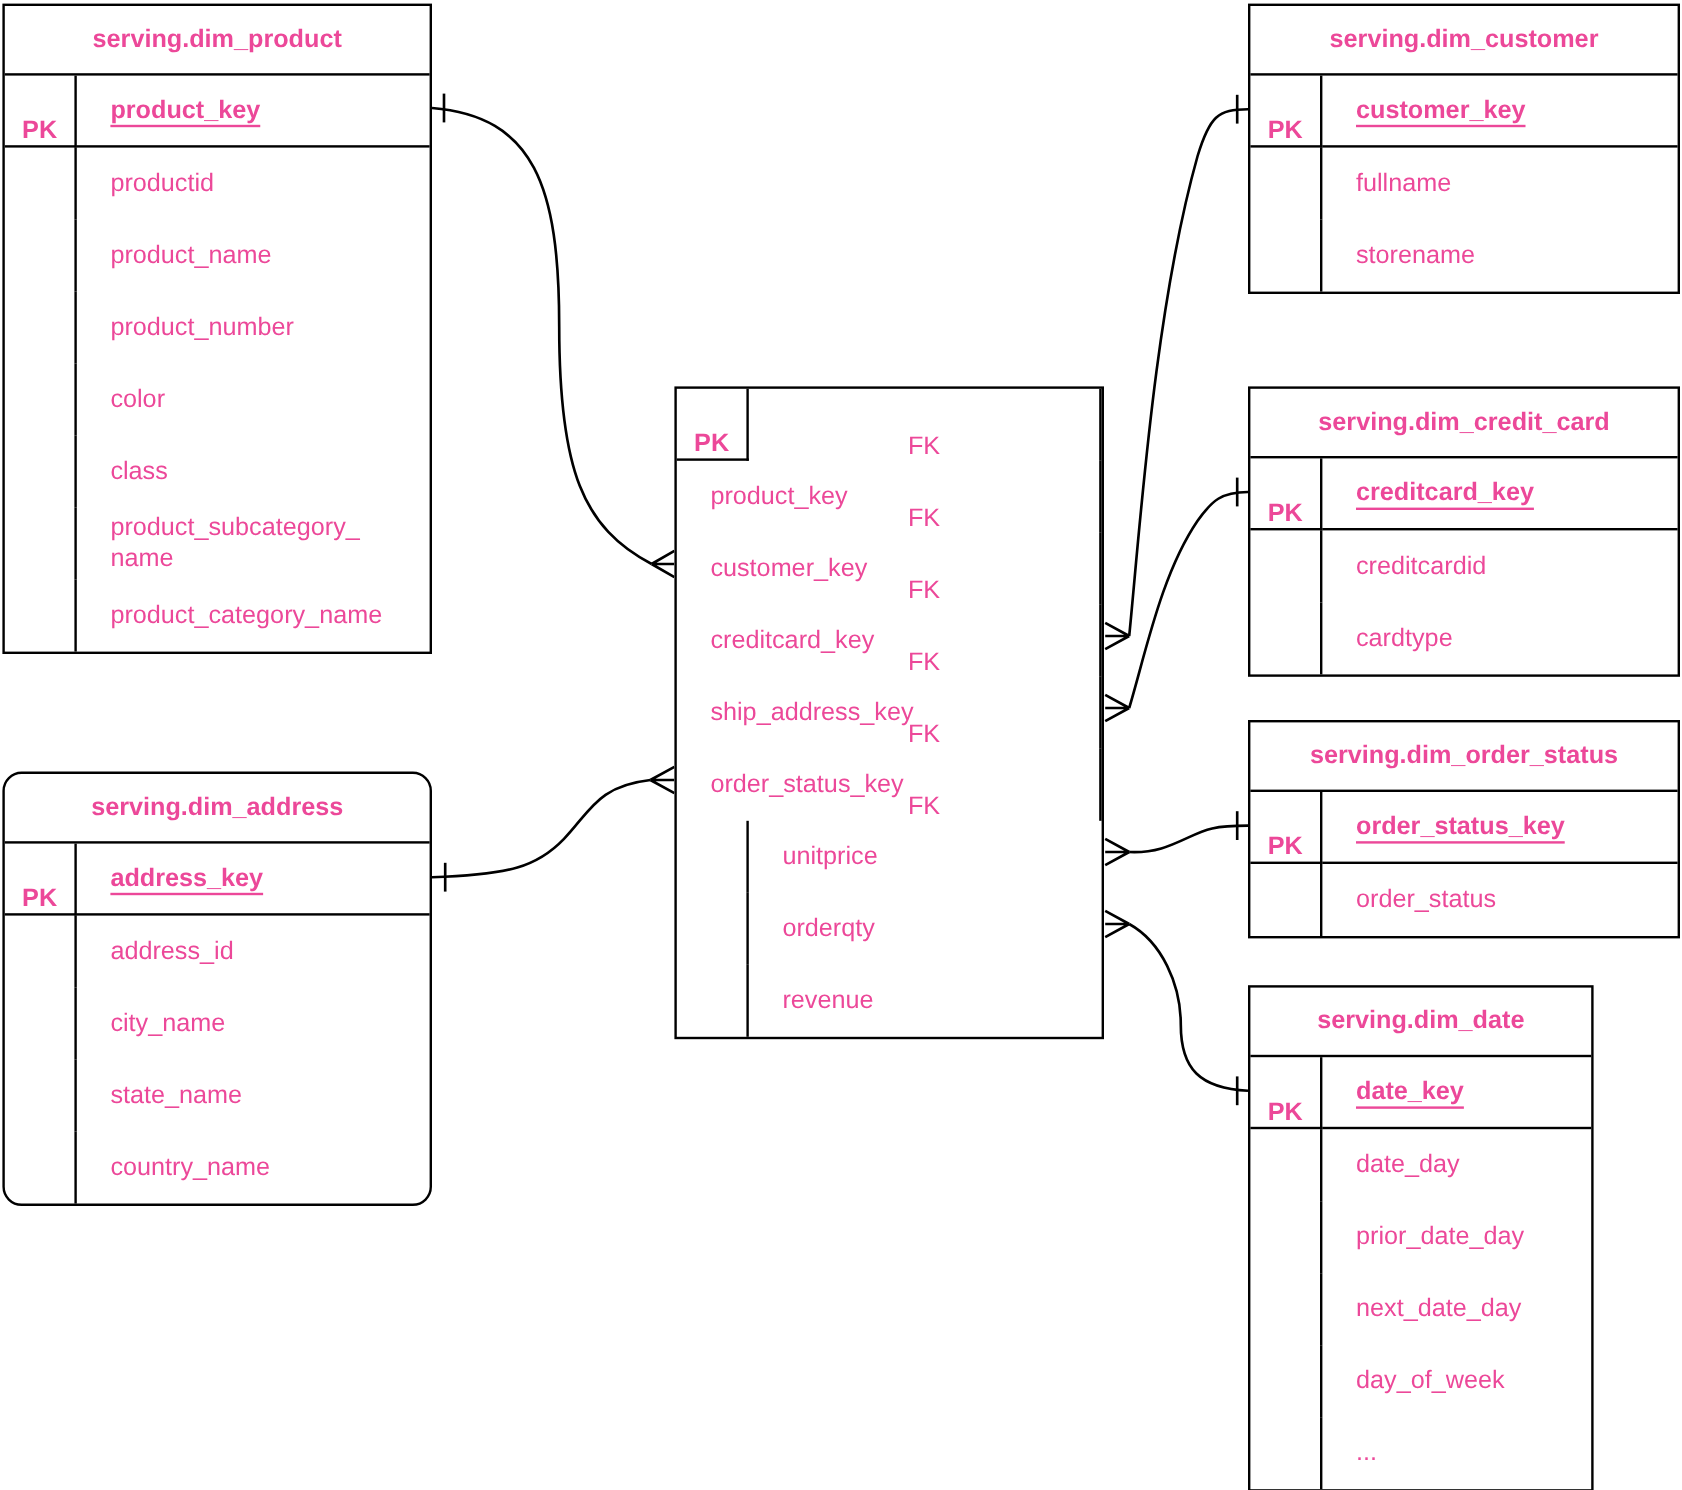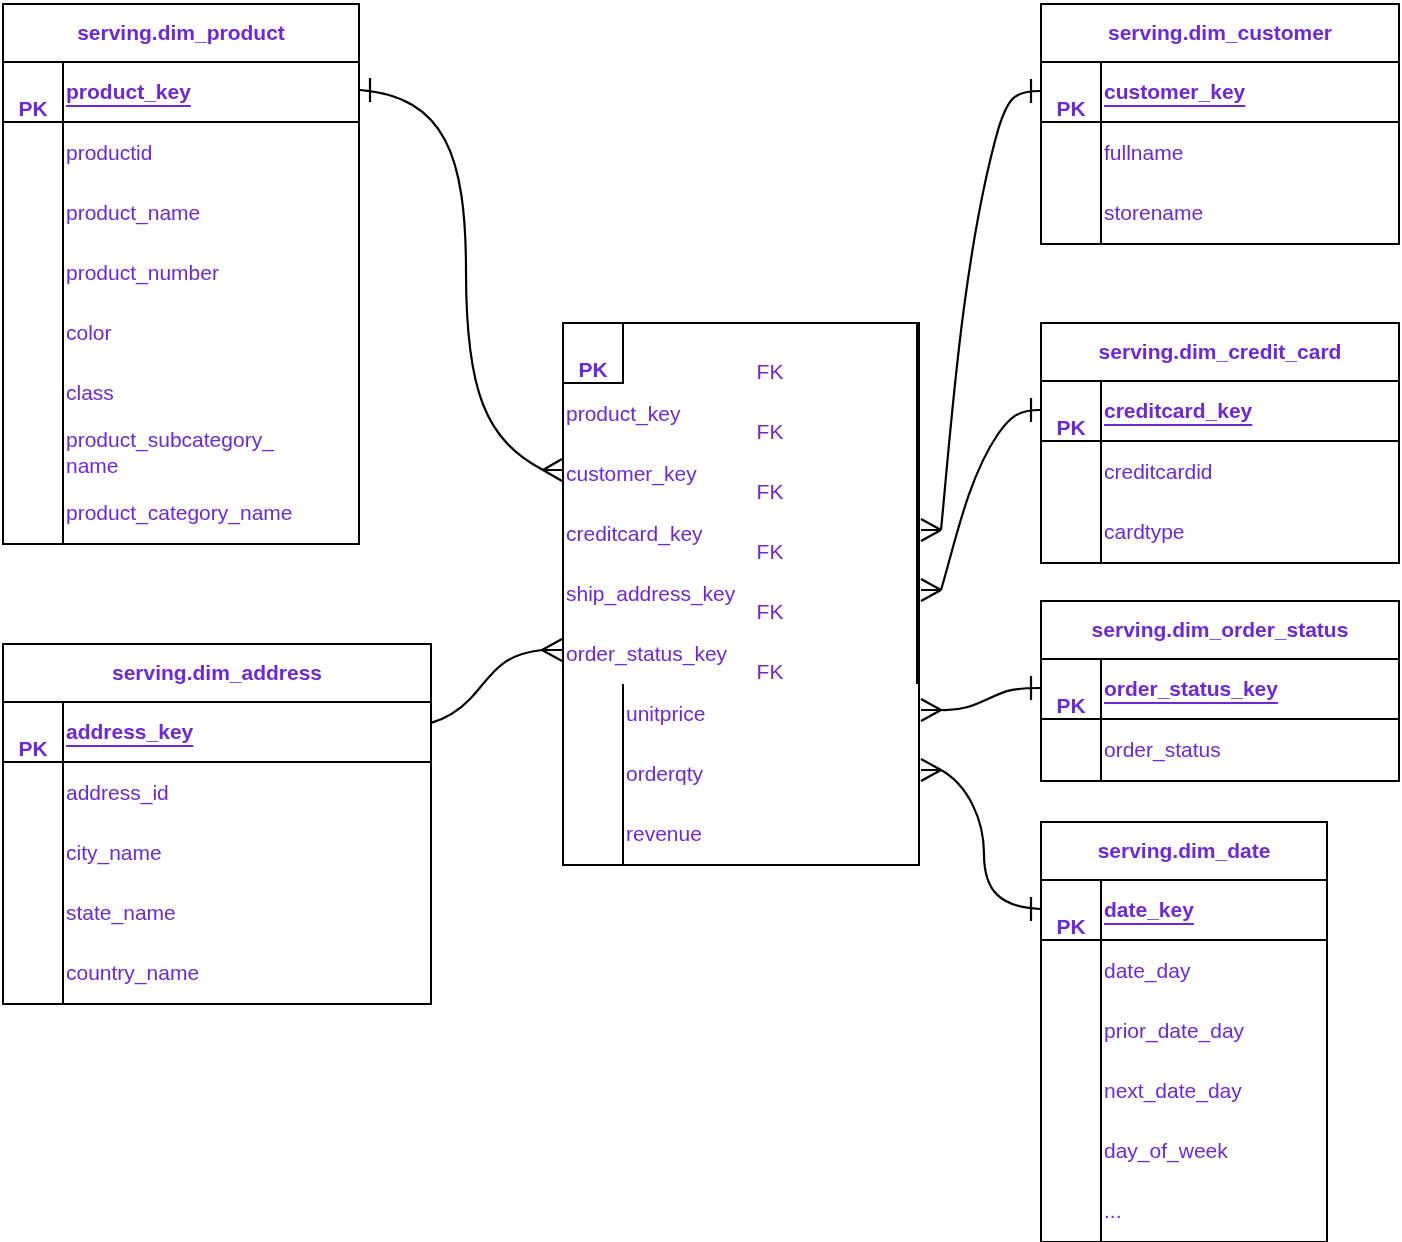--- a/index.html
+++ b/index.html
@@ -1,29 +1,29 @@
 <!DOCTYPE html>
 <html><head>
 <meta charset="utf-8">
 <style>
   html,body{margin:0;padding:0;background:#ffffff;}
   #erd-canvas{
     position:relative;width:1402px;height:1242px;background:#ffffff;
-    font-family:"Liberation Sans",sans-serif;color:#6d28d9;overflow:hidden;
+    font-family:"Liberation Sans",sans-serif;color:#ec4899;overflow:hidden;
   }
   #connectors{position:absolute;left:0;top:0;width:1402px;height:1242px;}
   .tbl{position:absolute;background:#ffffff;border:2px solid #000;box-sizing:border-box;}
   .tbl-title{
     height:56px;display:flex;align-items:center;justify-content:center;
     font-weight:bold;font-size:21px;border-bottom:2px solid #000;
   }
   .tbl-grid{display:grid;grid-template-columns:60px 1fr;}
   .cell{display:flex;align-items:center;min-height:60px;box-sizing:border-box;}
   .kc{border-right:2px solid #000;justify-content:center;font-size:21px;align-items:flex-end;}
-  .fc{padding-left:2px;padding-right:8px;font-size:21px;}
+  .fc{padding-left:28px;padding-right:8px;font-size:21px;}
   .fc span{white-space:pre-line;line-height:26px;}
   .pk-row{border-bottom:2px solid #000;}
   .pk-label{font-weight:bold;}
   .pk-field{
     font-weight:bold;text-decoration:underline;
     text-decoration-thickness:2px;text-underline-offset:6px;
   }
   .conn{stroke:#000;stroke-width:2.2;fill:none;}
 </style>
 </head>
@@ -239,21 +239,21 @@
       <div class="cell fc">
           <span>day_of_week</span>
         </div>
       <div class="cell kc"></div>
       <div class="cell fc">
           <span>...</span>
         </div>
     </div>
   </div>
 
-  <div class="tbl" style="left:2px;top:643px;width:430px;">
+  <div class="tbl" style="left:2px;top:643px;width:358px;border-radius:16px;">
     <div class="tbl-title">serving.dim_address</div>
     <div class="tbl-grid">
       <div class="cell kc pk-row">
           <span class="pk-label">PK</span>
         </div>
       <div class="cell fc pk-row">
           <span class="pk-field">address_key</span>
         </div>
       <div class="cell kc"></div>
       <div class="cell fc">

